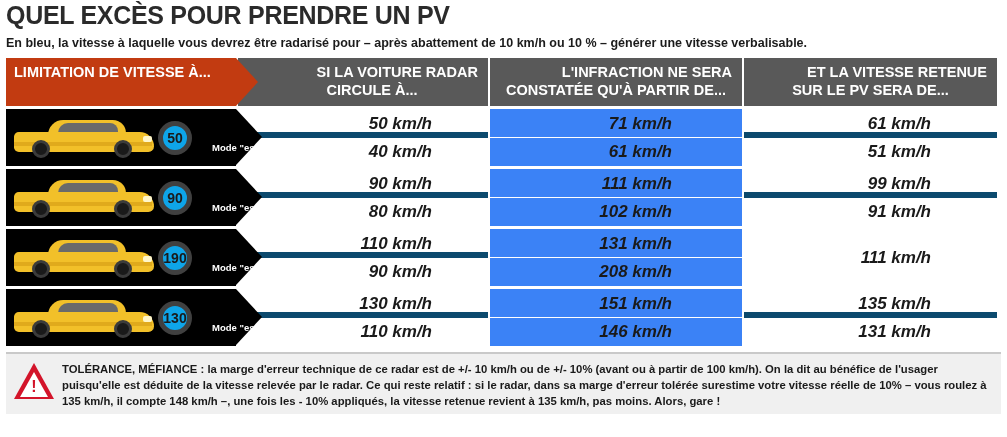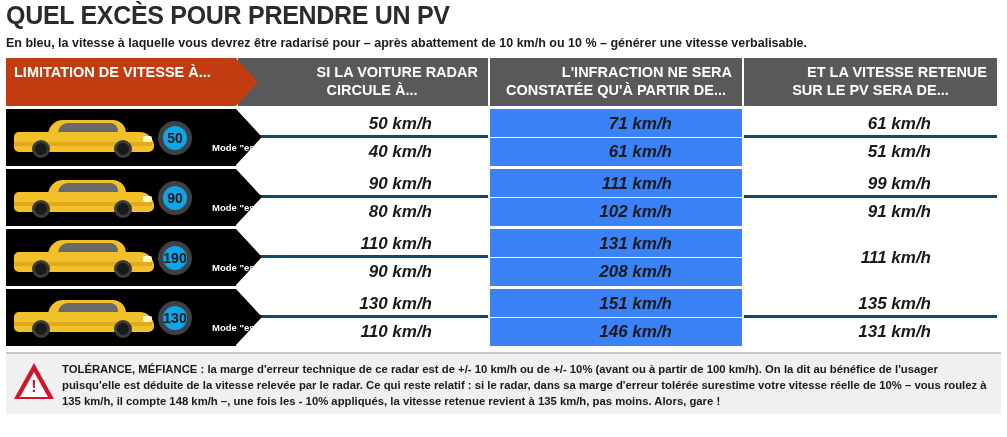--- a/index.html
+++ b/index.html
@@ -207,21 +207,21 @@
     font-size: 17px;
     font-style: italic;
     font-weight: bold;
     color: #1a1a1a;
     text-align: right;
     padding-right: 14px;
     height: 28px;
     line-height: 28px;
     box-sizing: border-box;
   }
-  .val.top { border-bottom: 3px solid #0c4a6e; }
+  .val.top { border-bottom: 6px solid #0c4a6e; }
   .valcol.c2 .val.top { border-bottom: 1px solid #ffffff; }
   .valcol.c1 .val { padding-right: 56px; }
   .valcol.c2 .val { padding-right: 70px; }
   .valcol.c3 .val { padding-right: 66px; }
   
   .footer {
     margin: 6px 6px 0 6px;
     background: #f0f0f0;
     border-top: 2px solid #c9c9c9;
     display: flex;

